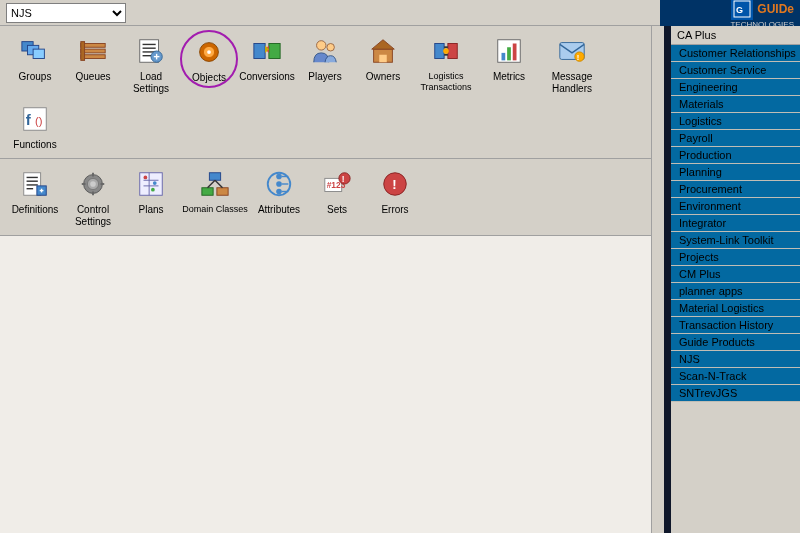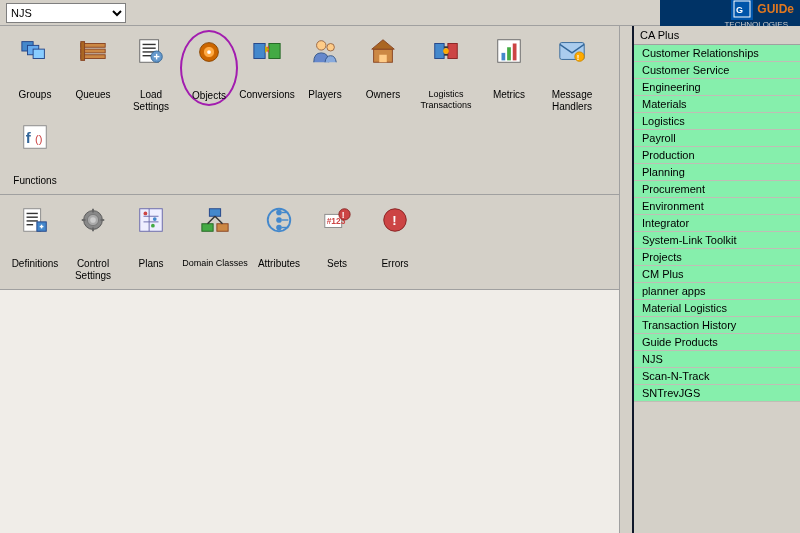--- a/index.html
+++ b/index.html
@@ -83,55 +83,55 @@
       align-items: center;
       justify-content: center;
       position: relative;
     }
 
     .item-label {
       font-size: 10px;
       text-align: center;
       color: #000;
       line-height: 1.2;
-      margin-top: 20px;
+      margin-top: 2px;
     }
 
     
     .objects-circle {
       border: 3px solid #e07820;
       border-radius: 50%;
       padding: 2px;
     }
 
     
     #right-sidebar {
-      width: 168px;
+      width: 136px;
       background: #d4d0c8;
-      border-left: 2px solid #0f172a;
+      border-left: 7px solid #0f172a;
       overflow-y: auto;
       margin-left: 12px;
     }
 
     #ca-plus-header {
       background: #d4d0c8;
       border-bottom: 1px solid #a0a0a0;
       padding: 3px 6px;
       font-size: 11px;
       font-weight: normal;
       color: #000;
     }
 
     .sidebar-item {
       padding: 2px 8px;
       font-size: 11px;
       color: #000;
       cursor: pointer;
       border-bottom: 1px solid #c0bdb5;
-      background: #86efac;
+      background: #0369a1;
       white-space: nowrap;
     }
 
     .sidebar-item.bold {
       font-weight: normal;
     }
 
     
     #content-area {
       flex: 1;
@@ -160,21 +160,21 @@
       <div style="display:flex;align-items:center;gap:4px;">
 
         <div style="width:22px;height:22px;background:#0055aa;display:flex;align-items:center;justify-content:center;">
           <svg width="18" height="18">
             <rect x="1" y="1" width="16" height="16" fill="#0055aa" stroke="white" stroke-width="1"></rect>
             <text x="3" y="13" fill="white" font-size="9" font-weight="bold">G</text>
           </svg>
         </div>
         <span style="color:#e07820;font-size:12px;font-weight:bold;font-family:Arial;">GUIDe</span>
       </div>
-      <span style="color:#ccc;font-size:8px;margin-right:6px;">TECHNOLOGIES</span>
+      <span style="color:#ccc;font-size:8px;margin-right:0;">TECHNOLOGIES</span>
     </div>
   </div>
 </div>
 
 <div id="main-layout">
 
   <div id="toolbar-area">
 
     <div class="toolbar-row">
 

